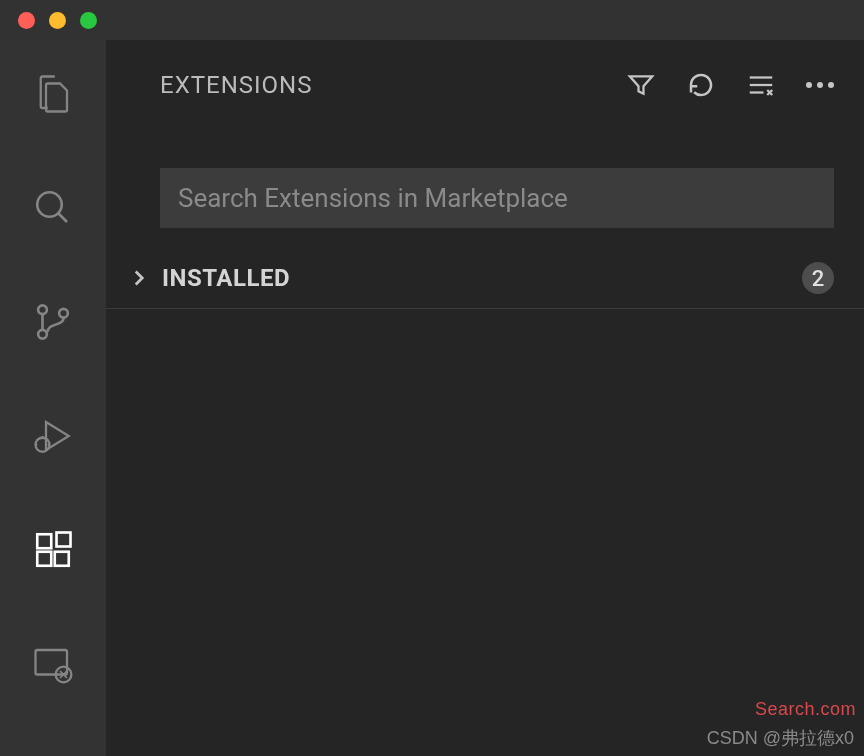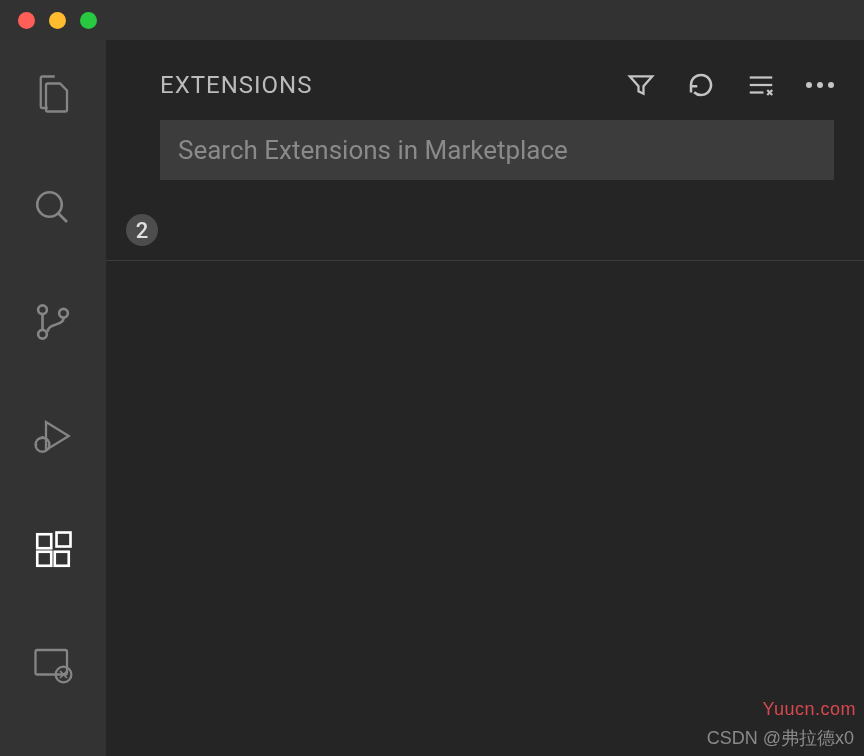--- a/index.html
+++ b/index.html
@@ -99,20 +99,21 @@
     }
     .search-input {
       width: 100%;
       height: 60px;
       background: #3c3c3c;
       border: none;
       color: #14b8a6;
       font-size: 26px;
       padding: 0 18px;
       outline: none;
+      margin-top: 48px;
     }
     .search-input::placeholder {
       color: #8a8a8a;
     }
     .section-row {
       display: flex;
       align-items: center;
       justify-content: space-between;
       padding: 14px 30px 14px 20px;
       cursor: pointer;
@@ -275,20 +276,28 @@
           </div>
         </div>
       </div>
     </div>
 
     <div class="search-container">
       <input type="text" class="search-input" placeholder="Search Extensions in Marketplace" style="">
     </div>
 
     <div class="section-row">
+      <div class="section-left">
+        <div class="chevron">
+          <svg viewBox="0 0 24 24" fill="none" stroke="currentColor" stroke-width="2.5">
+            <polyline points="9 6 15 12 9 18"></polyline>
+          </svg>
+        </div>
+        <div class="section-label">INSTALLED</div>
+      </div>
       <div class="badge">2</div>
     </div>
 
   </div>
 </div>
 
-<div class="watermark-right">Yuucn.com</div>
+<div class="watermark-right">Search.com</div>
 <div class="watermark-bottom">CSDN @弗拉德x0</div>
 
 </body></html>

